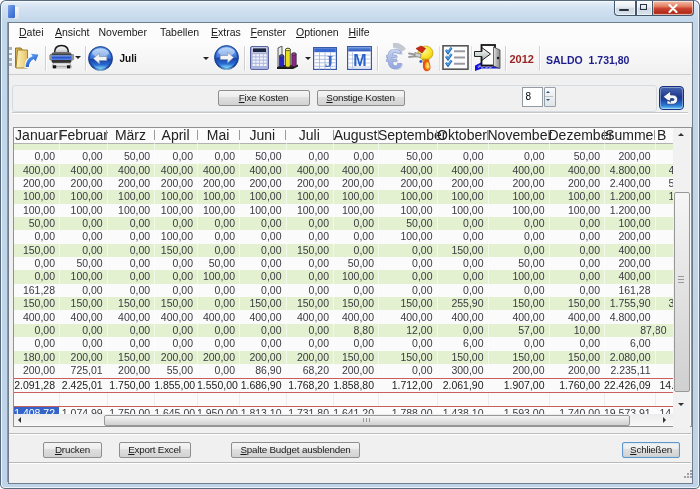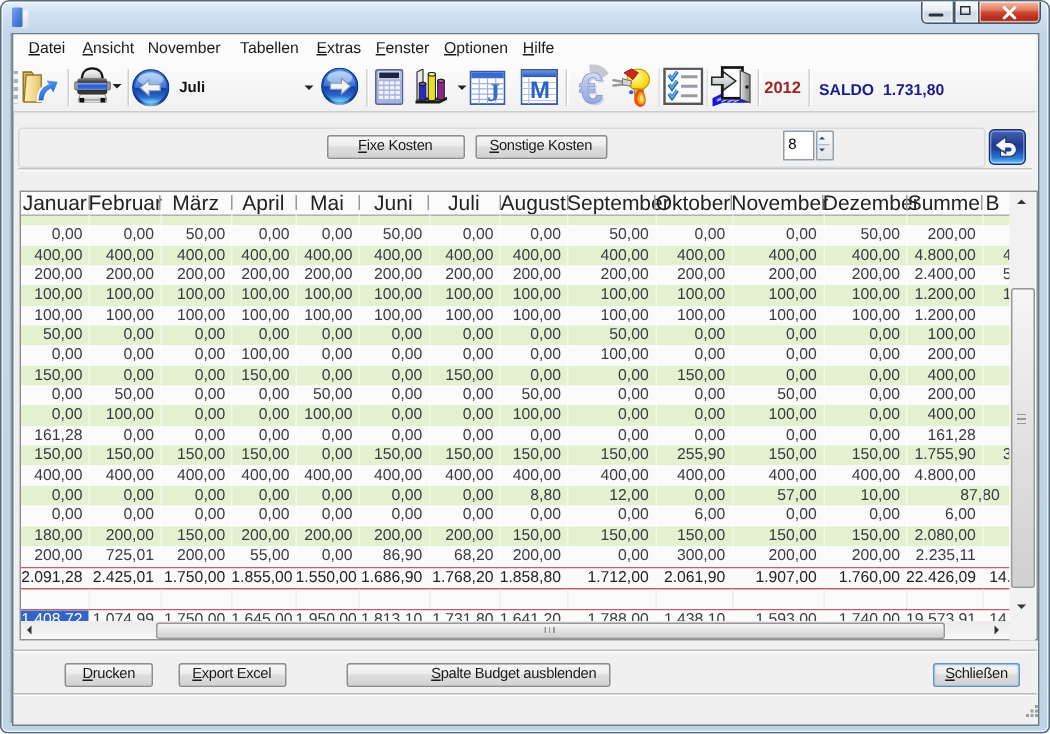--- a/index.html
+++ b/index.html
@@ -666,21 +666,21 @@
 
   <div class="abs" style="left:672.5px;top:127.5px;width:17px;height:299px;background:#f1f1f1;"></div>
   <div class="abs sb-thumb" style="left:674px;top:192px;width:14px;height:198px;"></div>
   <div class="abs" style="left:678px;top:276px;width:6px;height:7px;background:repeating-linear-gradient(#999 0,#999 1px,transparent 1px,transparent 3px);"></div>
   <div class="abs" style="left:677.5px;top:133px;width:0;height:0;border:3.5px solid transparent;border-bottom-color:#333;border-top-width:0;"></div>
   <div class="abs" style="left:677.5px;top:403px;width:0;height:0;border:3.5px solid transparent;border-top-color:#333;border-bottom-width:0;"></div>
 
   <div class="abs" style="left:9px;top:432.5px;width:682px;height:1px;background:#bcbcbc;box-shadow:0 1px 0 #fff;"></div>
   <div class="btn" style="left:43px;top:441.5px;width:57px;"><u>D</u>rucken</div>
   <div class="btn" style="left:118.5px;top:441.5px;width:70px;"><u>E</u>xport Excel</div>
-  <div class="btn" style="left:231px;top:441.5px;width:127px;padding-left:47px;"><u>S</u>palte Budget ausblenden</div>
+  <div class="btn" style="left:231px;top:441.5px;width:127px;"><u>S</u>palte Budget ausblenden</div>
   <div class="btn" style="left:622px;top:441.5px;width:56px;border-color:#5e96c8;box-shadow:inset 0 0 2px #9cc8e8;"><u>S</u>chließen</div>
 
   <div class="abs" style="left:9px;top:461.5px;width:682px;height:1px;background:#b9b9b9;box-shadow:0 1px 0 #fff;"></div>
   <svg class="abs" style="left:683px;top:469px" width="10" height="11" viewBox="0 0 10 11">
     <g fill="#9aa0a6">
         <rect x="7" y="1" width="2" height="2"></rect>
         <rect x="4" y="4" width="2" height="2"></rect>
         <rect x="7" y="4" width="2" height="2"></rect>
         <rect x="1" y="7" width="2" height="2"></rect>
         <rect x="4" y="7" width="2" height="2"></rect>

